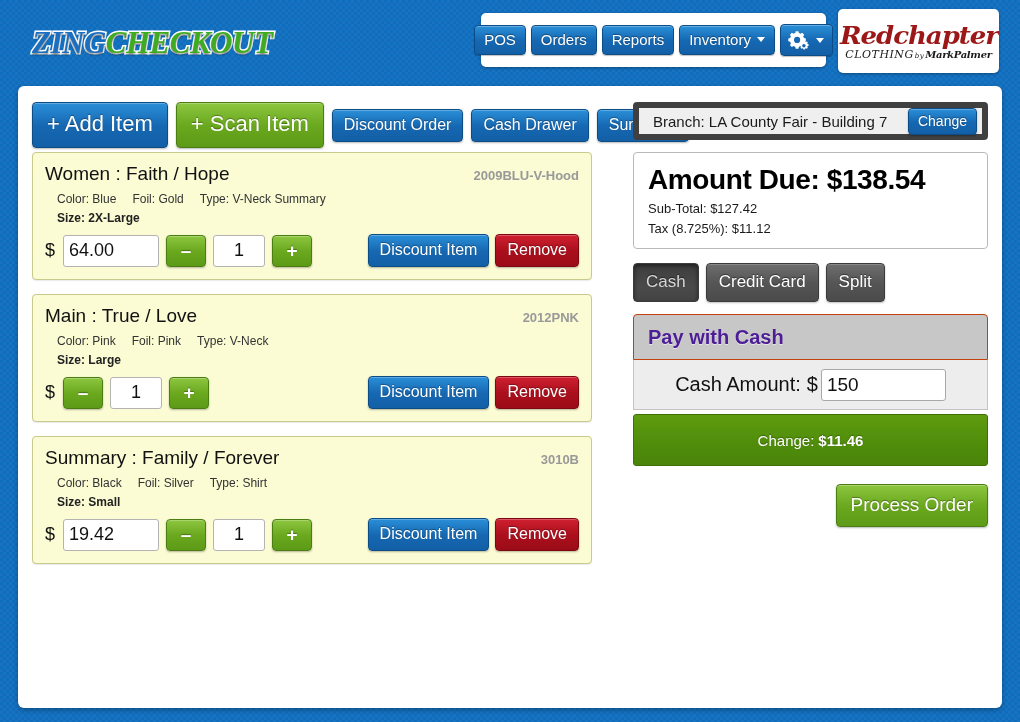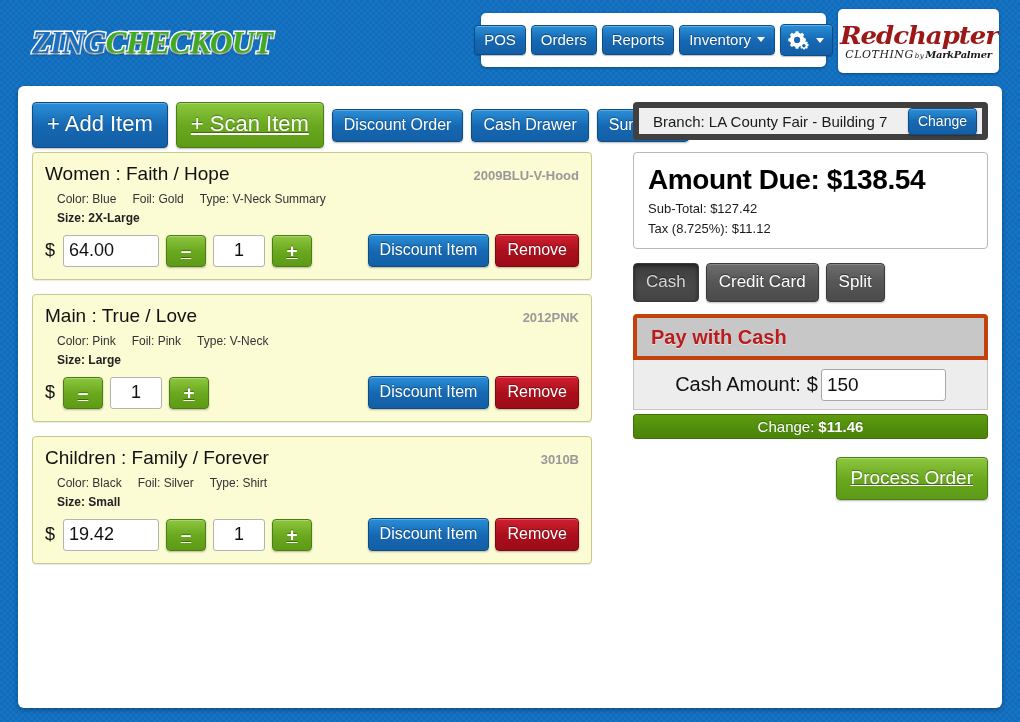--- a/index.html
+++ b/index.html
@@ -128,21 +128,20 @@
     color: #fff;
     text-align: right;
   }
   .btn-blue {
     background: linear-gradient(to bottom, #2a8fd8 0%, #1668b2 52%, #125fa6 100%);
     border: 1px solid #0d4d87;
   }
   .btn-green {
     background: linear-gradient(to bottom, #8dc63f 0%, #6aa81e 52%, #5d9a17 100%);
     border: 1px solid #4a7d12;
-    text-decoration: underline;
   }
   .btn-red {
     background: linear-gradient(to bottom, #cf2030 0%, #ab0f1c 52%, #9b0c18 100%);
     border: 1px solid #7d0811;
   }
   .btn-lg { font-size: 22px; padding: 10px 14px 12px; }
   .btn-md { font-size: 16px; padding: 7px 11px 8px; }
 
   
   .items { position: absolute; left: 14px; top: 66px; width: 560px; }
@@ -224,44 +223,44 @@
     box-shadow: inset 0 1px 0 rgba(255,255,255,0.18), 0 1px 2px rgba(0,0,0,0.25);
   }
   .tab-btn.active {
     background: linear-gradient(to bottom, #3d3d3d 0%, #4a4a4a 60%, #444444 100%);
     color: #d7d7d7;
     box-shadow: inset 0 2px 4px rgba(0,0,0,0.5);
   }
 
   .pay-header {
     margin-top: 12px;
-    background: #c7c7c7; border: 4px solid #c2410c; border-radius: 4px 4px 0 0;
+    background: #c7c7c7; border: 1px solid #c2410c; border-radius: 4px 4px 0 0;
     height: 46px; display: flex; align-items: center; padding: 0 14px;
-    font-size: 20px; font-weight: bold; color: #b91c1c;
+    font-size: 20px; font-weight: bold; color: #4c1d95;
     text-shadow: 0 1px 0 rgba(255,255,255,0.55);
   }
   .pay-body {
     background: #ededed; border: 1px solid #c4c4c4; border-top: none;
     height: 50px; display: flex; align-items: center; justify-content: center;
     gap: 2px;
   }
   .cash-label { font-size: 20px; color: #111; }
   .cash-dollar { font-size: 20px; color: #111; margin-left: 4px; margin-right: 1px; }
   .cash-input {
     width: 125px; height: 32px;
     font-size: 19px; padding: 0 5px;
     border: 1px solid #a8a8a8; border-radius: 3px;
     background: #fff; color: #111;
     font-family: "Liberation Sans", sans-serif;
   }
   .change-bar {
     margin-top: 4px;
     background: linear-gradient(to bottom, #5f9c10 0%, #4f8c0b 60%, #4a840a 100%);
     border: 1px solid #3e7007; border-radius: 3px;
-    height: 25px; display: flex; align-items: center; justify-content: center;
+    height: 52px; display: flex; align-items: center; justify-content: center;
     color: #ffffff; font-size: 15px;
     text-shadow: 0 -1px 1px rgba(0,0,0,0.3);
   }
   .change-bar b { margin-left: 4px; }
   .process-row { margin-top: 18px; display: flex; justify-content: flex-end; }
   .process-btn { font-size: 19px; padding: 10px 14px 12px; }
 </style>
 </head>
 <body>
 
@@ -366,21 +365,21 @@
         <div class="btn btn-green qty-btn">+</div>
         <div class="item-right-btns">
           <div class="btn btn-blue btn-md">Discount Item</div>
           <div class="btn btn-red btn-md">Remove</div>
         </div>
       </div>
     </div>
 
     <div class="item-card">
       <div class="item-title-row">
-        <div class="item-title">Children : Family / Forever</div>
+        <div class="item-title">Summary : Family / Forever</div>
         <div class="item-sku">3010B</div>
       </div>
       <div class="item-attrs">
         <span>Color: Black</span>
         <span>Foil: Silver</span>
         <span>Type: Shirt</span>
       </div>
       <div class="item-size">Size: Small</div>
       <div class="item-controls">
         <span class="dollar">$</span>

